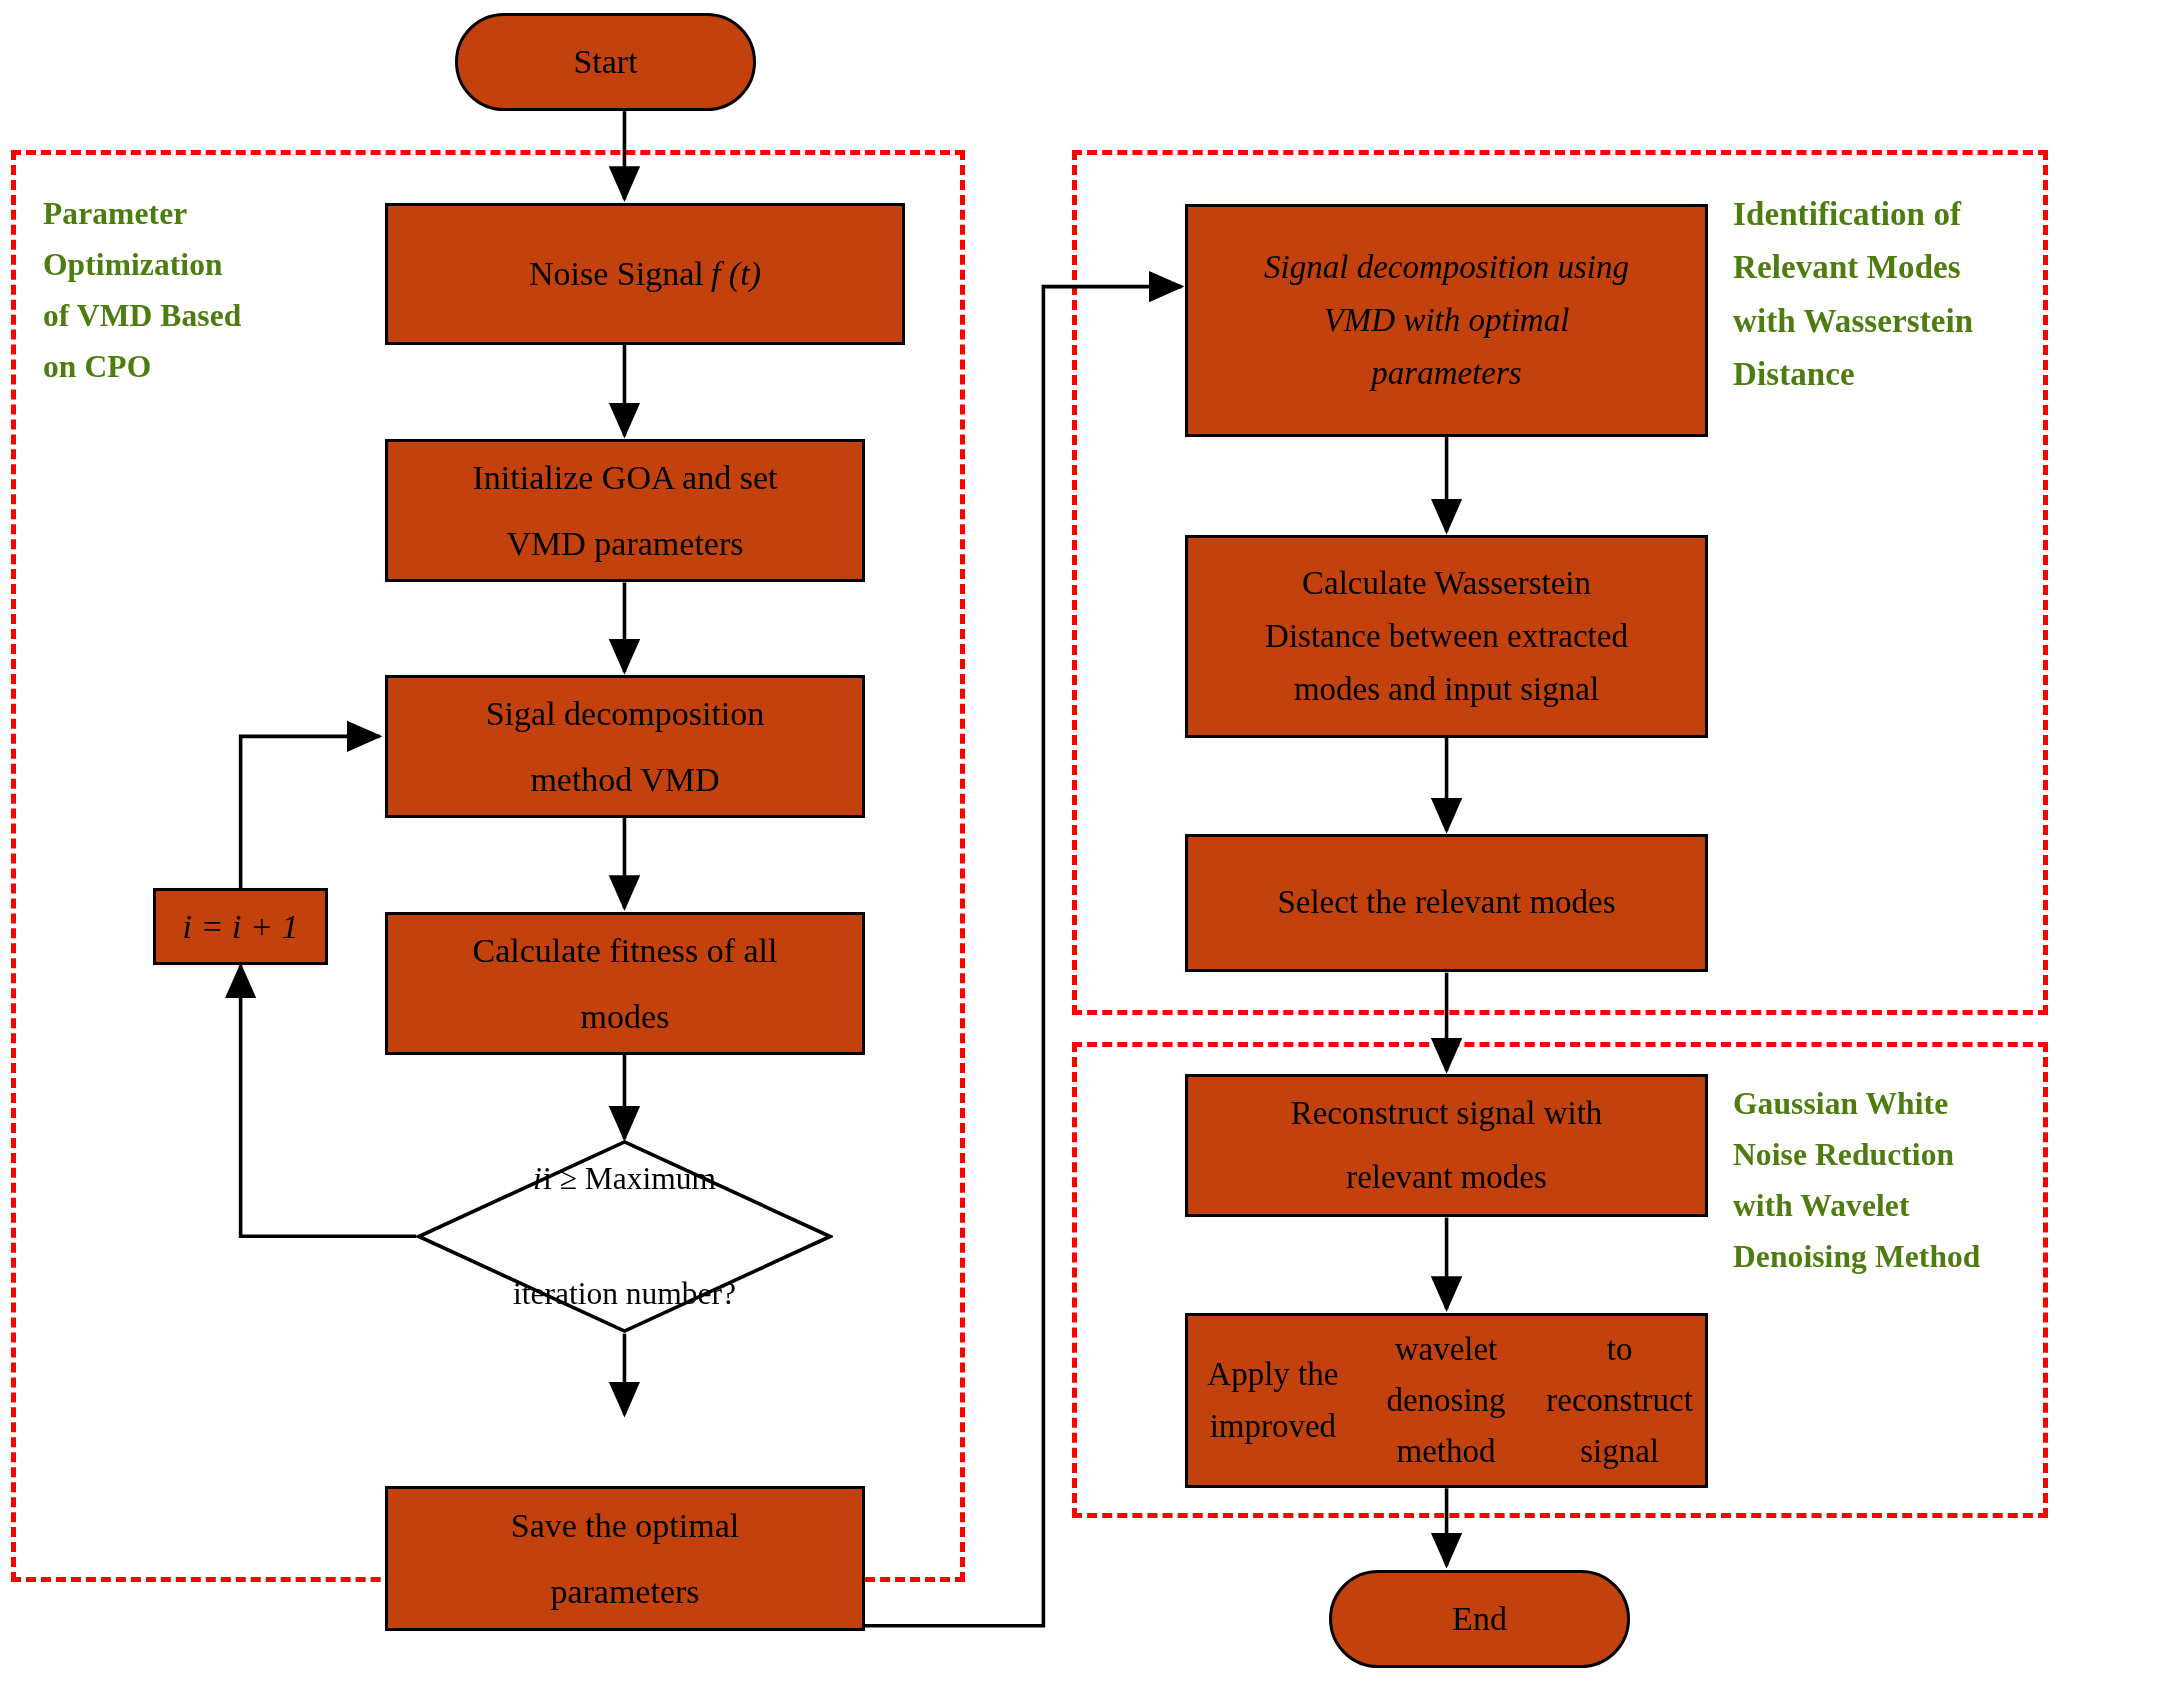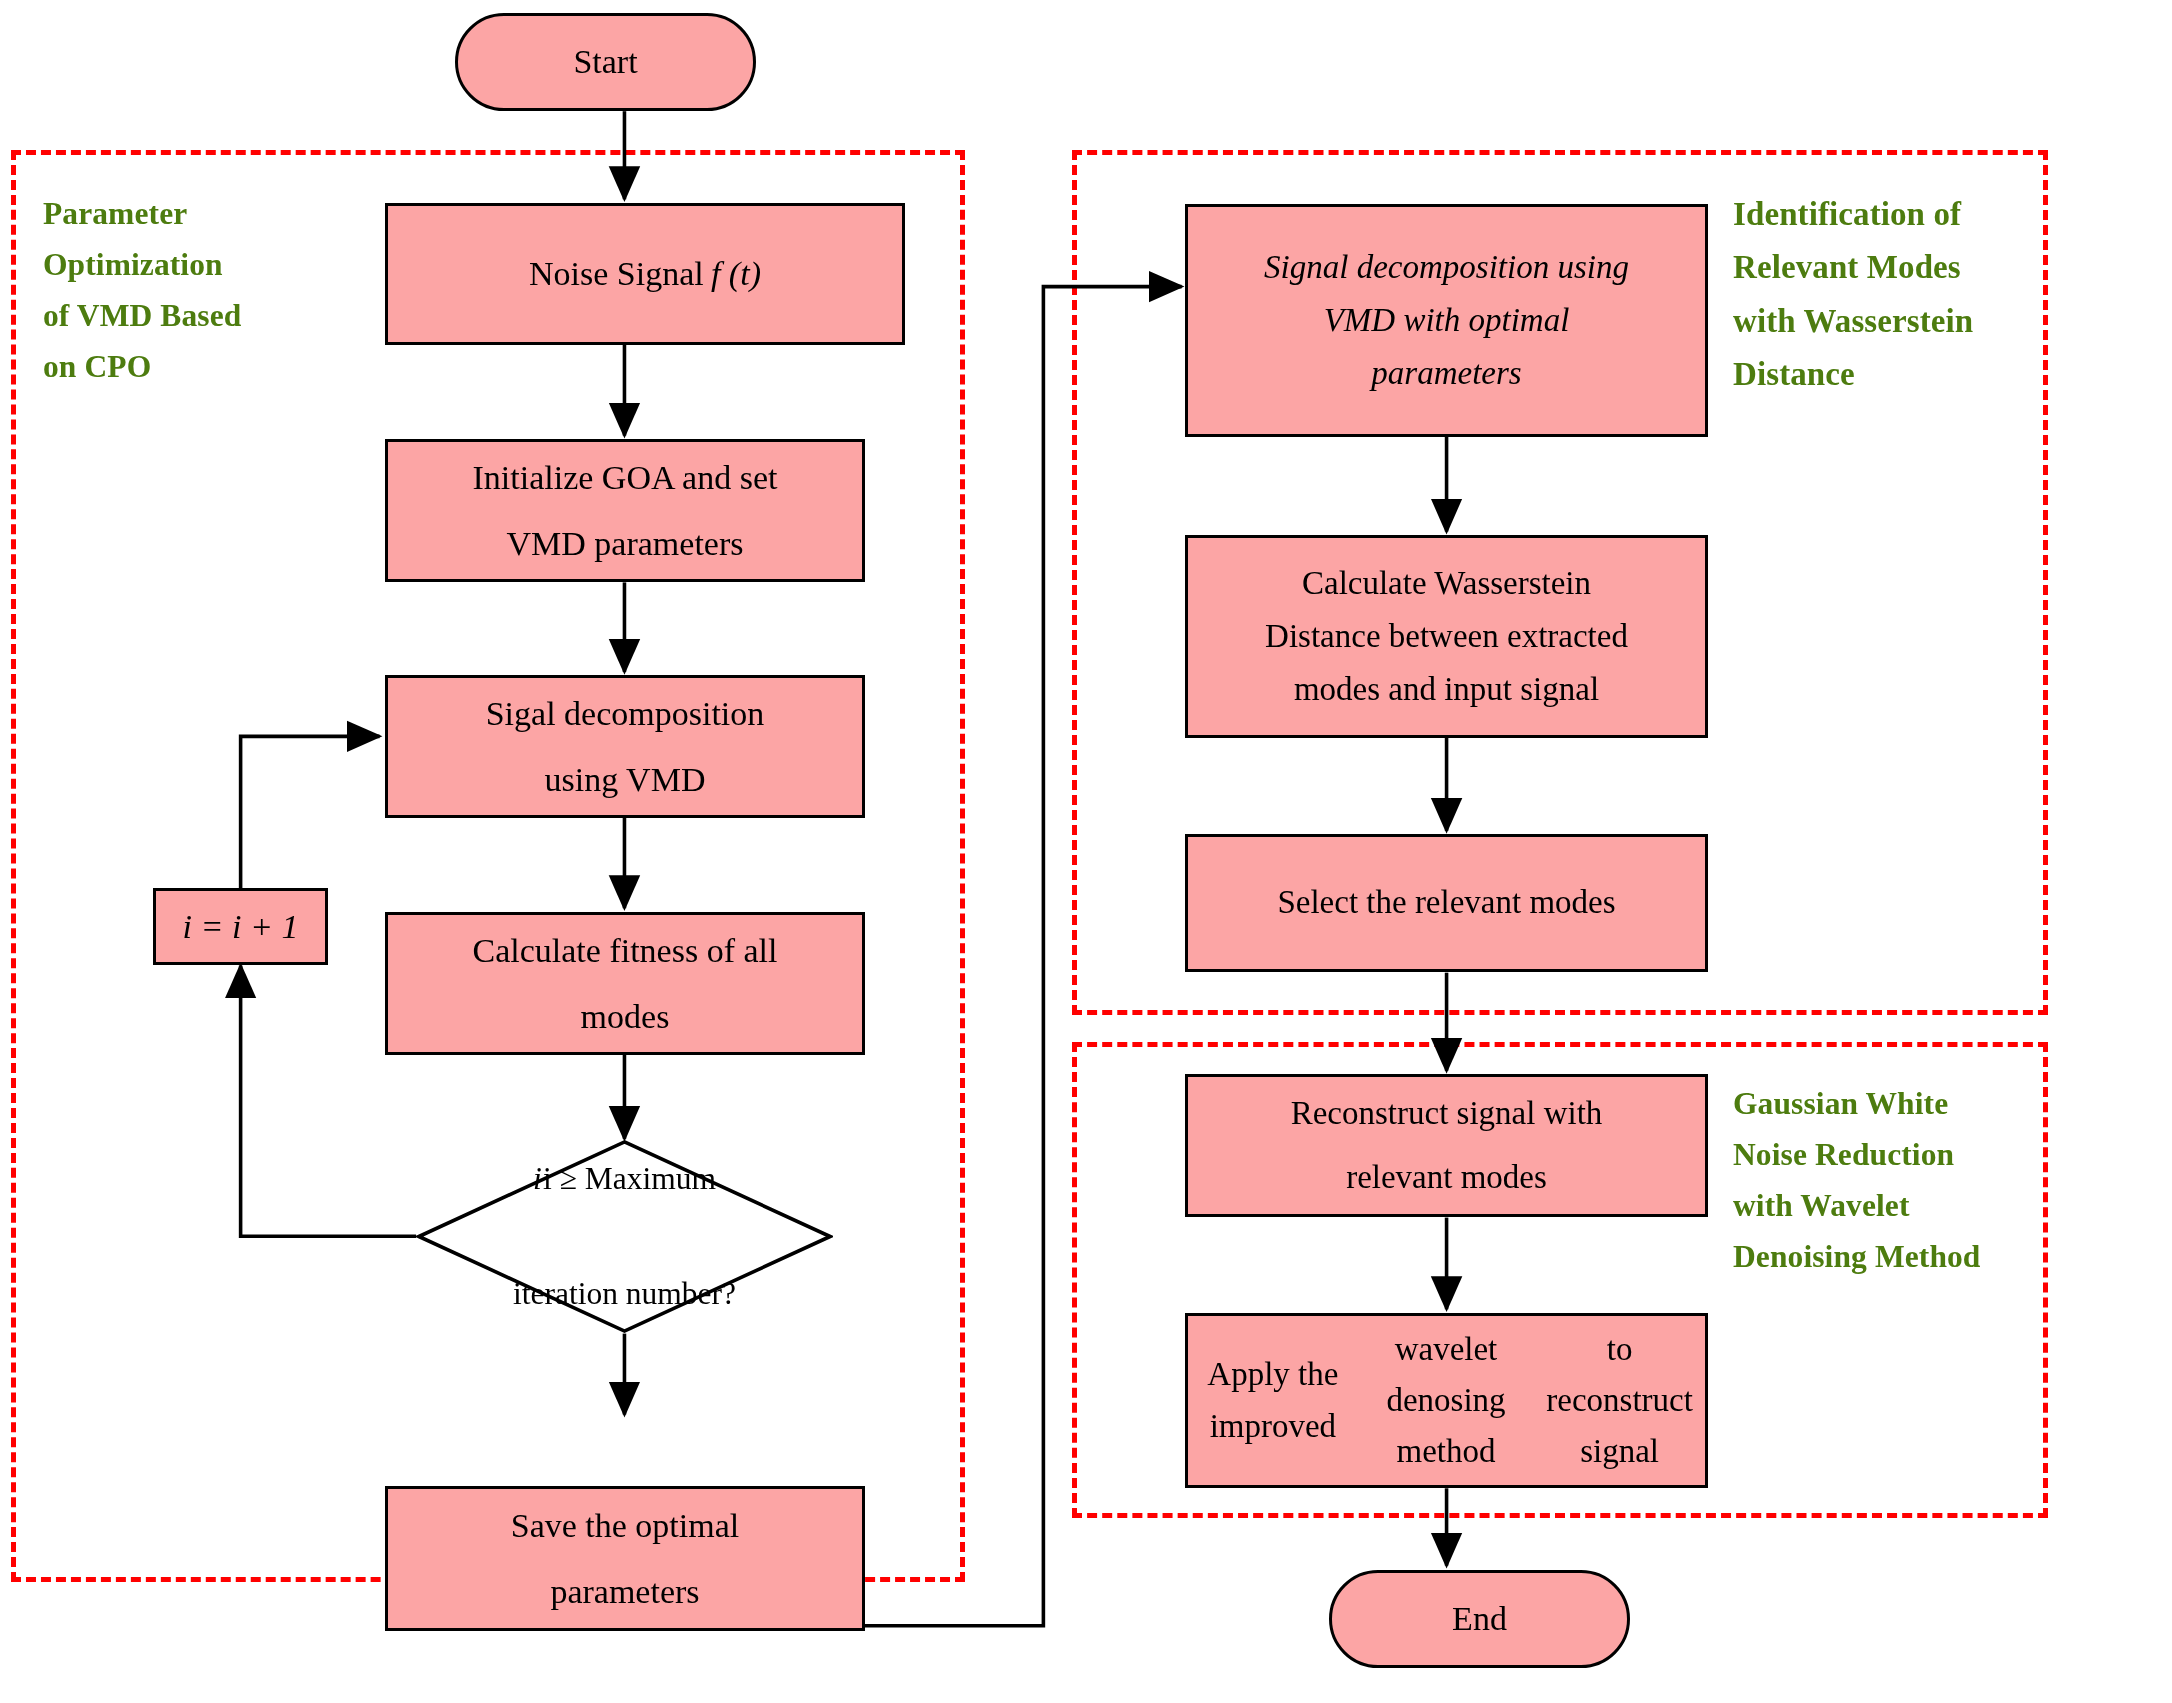--- a/index.html
+++ b/index.html
@@ -26,21 +26,21 @@
     text-align:left;
     line-height:1.62;
     letter-spacing:0.1px;
   }
 
   
   .node{
     position:absolute;
     box-sizing:border-box;
     border:3.6px solid #000000;
-    background:#fca5a5;
+    background:#c2410c;
     display:flex;
     align-items:center;
     justify-content:center;
     text-align:center;
     color:#000000;
     line-height:1.92;
     padding:0 8.6px;
   }
   .terminal{ border-radius:52px; line-height:1.1; }
   .small-node{ line-height:1.1; }
@@ -130,21 +130,21 @@
     <span class="ital" style="margin-left:7.2px;">f (t)</span>
   </div>
 
   <div class="node" style="left:385px;top:439px;width:480px;height:143px;font-size:34px;flex-direction:column;">
     <span>Initialize GOA and set</span>
     <span>VMD parameters</span>
   </div>
 
   <div class="node" style="left:385px;top:675px;width:480px;height:143px;font-size:34px;flex-direction:column;">
     <span>Sigal decomposition</span>
-    <span>using VMD</span>
+    <span>method VMD</span>
   </div>
 
   <div class="node" style="left:385px;top:912px;width:480px;height:143px;font-size:34px;flex-direction:column;">
     <span>Calculate fitness of all</span>
     <span>modes</span>
   </div>
 
   <div class="node small-node" style="left:153px;top:888px;width:175px;height:77px;font-size:34px;">
     <span class="ital">i = i + 1</span>
   </div>

